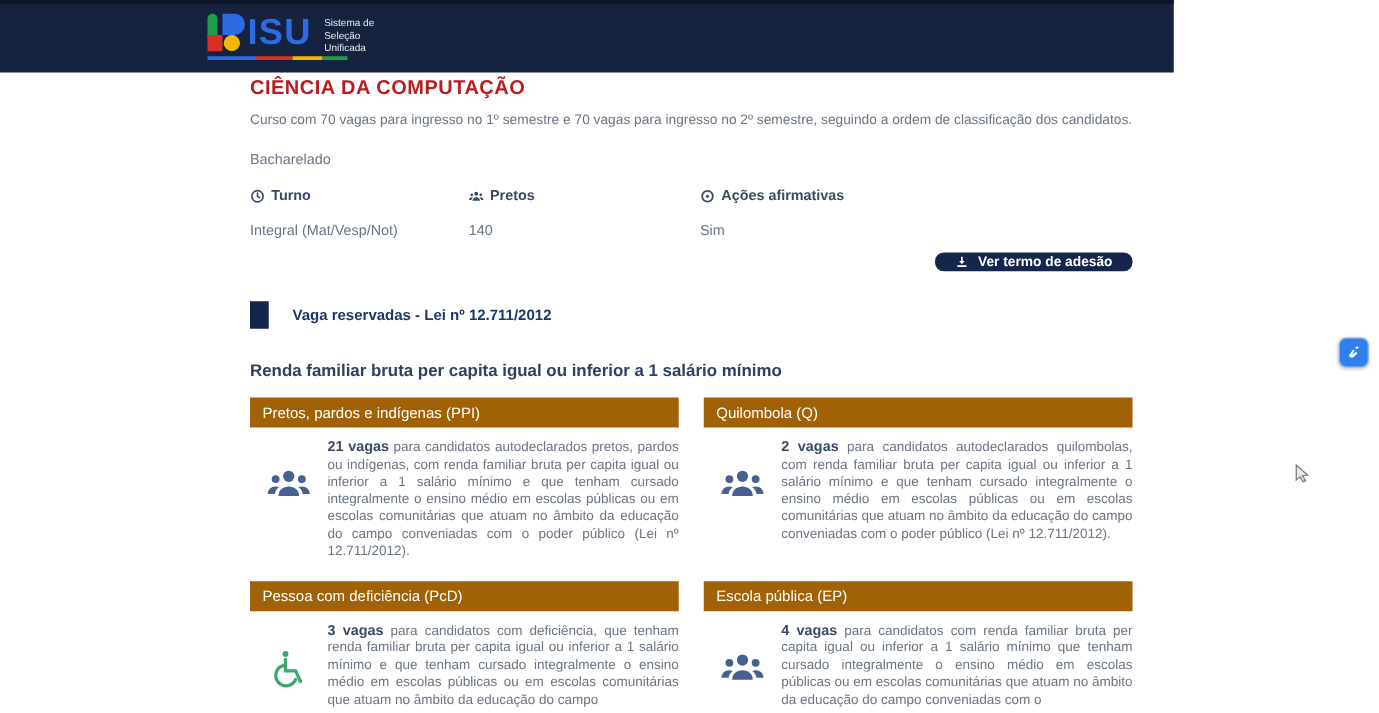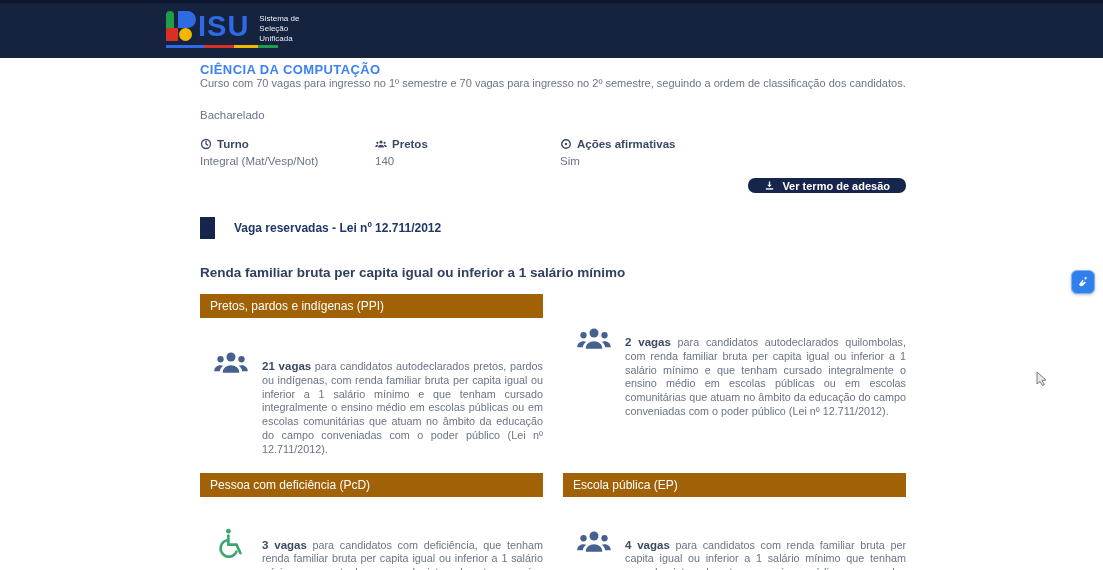--- a/index.html
+++ b/index.html
@@ -1,45 +1,45 @@
 <!DOCTYPE html>
 <html lang="pt-br"><head>
 <meta charset="utf-8">
 <style>
   * { margin:0; padding:0; box-sizing:border-box; }
   html,body { width:1103px; height:570px; }
   body { font-family:"Liberation Sans", sans-serif; background:#ffffff; overflow:hidden; position:relative; }
 
   
-  .topbar { position:absolute; top:0; left:0; width:1103px; height:58px;
+  .topbar { position:absolute; top:0; left:0; width:939px; height:58px;
             background:#16233F; border-top:3px solid #0C1529; }
   .logo { position:absolute; left:166px; top:8px; display:flex; align-items:flex-start; cursor:pointer; }
   .logo-mark { position:relative; width:30px; height:32px; margin-right:2px; }
   .lm-green  { position:absolute; left:0; top:0; width:8px; height:19px; background:#1E9E4A; border-radius:4px 4px 0 0; }
   .lm-blue   { position:absolute; right:0; top:0; width:18px; height:17px; background:#2D6AE3; border-radius:0 10px 10px 0; }
   .lm-red    { position:absolute; left:0; bottom:2px; width:12px; height:13px; background:#D93025; }
   .lm-yellow { position:absolute; left:13px; bottom:2px; width:13px; height:13px; background:#F3B700; border-radius:50%; }
   .logo-rest { font-size:29px; font-weight:bold; color:#2D6AE3; letter-spacing:1px; line-height:30px; }
   .logo-underline { position:absolute; left:0; top:34px; width:112px; height:3px; display:flex; }
   .logo-underline span { height:100%; }
   .lu-blue { width:38px; background:#2D6AE3; }
   .lu-red { width:30px; background:#D93025; }
   .lu-yellow { width:24px; background:#F3B700; }
   .lu-green { width:20px; background:#1E9E4A; }
   .logo-tagline { margin-left:10px; margin-top:3px; color:#E8ECF5; font-size:8px; line-height:10px; }
 
   
   .content { position:absolute; left:200px; top:62px; width:706px; }
 
-  .course-title { font-size:13px; font-weight:bold; color:#3b82f6; letter-spacing:.4px; }
+  .course-title { font-size:16px; font-weight:bold; color:#b91c1c; letter-spacing:.4px; margin-bottom:10px; }
   .course-desc  { font-size:11px; color:#6B7485; margin-bottom:20px; }
 
   .attr-label { display:flex; align-items:center; gap:5px; font-size:11.5px; font-weight:bold; color:#3B4A63; }
   .attr-label svg { width:12px; height:12px; color:#3B4A63; flex:0 0 auto; }
-  .attr-value { font-size:11.5px; color:#6B7485; margin-top:5px; }
+  .attr-value { font-size:11.5px; color:#6B7485; margin-top:16px; }
   .attr-grau { margin-bottom:17px; }
   .attr-row { display:flex; margin-bottom:11px; }
   .attr-col-1 { width:175px; }
   .attr-col-2 { width:185px; }
   .attr-col-3 { width:200px; }
 
   .btn-row { display:flex; justify-content:flex-end; margin-bottom:24px; }
   .btn-term { display:flex; align-items:center; gap:7px; background:#16254C; color:#ffffff;
               font-size:11px; font-weight:bold; border:none; border-radius:7px;
               padding:6px 16px; height:15px; cursor:pointer; font-family:inherit; }
@@ -50,21 +50,21 @@
   .section-title { font-size:12px; font-weight:bold; color:#1F3766; }
 
   .subtitle { font-size:13.5px; font-weight:bold; color:#31405F; margin-bottom:14px; }
 
   .cards { display:grid; grid-template-columns:1fr 1fr; column-gap:20px; row-gap:10px; align-items:start; }
   .card-header { background:#a16207; color:#ffffff; font-size:12px; height:24px;
                  line-height:24px; padding-left:10px; }
   .card-body { display:flex; padding:10px 0 6px 0; }
   .card-iconcol { flex:0 0 62px; display:flex; justify-content:center; }
   .card-iconcol svg { margin-top:20px; }
-  .card-text { flex:1; font-size:10.8px; line-height:13.8px; color:#6B7485; text-align:justify;margin-top:32px; }
+  .card-text { flex:1; font-size:10.8px; line-height:13.8px; color:#6B7485; text-align:justify; }
   .card-text b { color:#3B4A63; font-size:11.5px; }
 
   
   .libras-btn { position:absolute; left:1071px; top:270px; width:24px; height:24px;
                 background:#2F80ED; border:1px solid #7FB0F5; border-radius:6px;
                 display:flex; align-items:center; justify-content:center; cursor:pointer;
                 box-shadow:0 1px 3px rgba(0,0,0,.25); }
   .libras-btn svg { width:14px; height:14px; }
 
   
@@ -172,20 +172,21 @@
               <path d="M0.8 15.5c0-2.4 1.8-4 4.1-4 .7 0 1.3.1 1.9.4-1.4 1.1-2.2 2.4-2.2 3.6H0.8z"></path>
               <circle cx="19" cy="7.5" r="2.1"></circle>
               <path d="M23.2 15.5c0-2.4-1.8-4-4.1-4-.7 0-1.3.1-1.9.4 1.4 1.1 2.2 2.4 2.2 3.6h3.8z"></path>
             </svg>
         </div>
         <div class="card-text"><b>21 vagas</b><span> para candidatos autodeclarados pretos, pardos ou indígenas, com renda familiar bruta per capita igual ou inferior a 1 salário mínimo e que tenham cursado integralmente o ensino médio em escolas públicas ou em escolas comunitárias que atuam no âmbito da educação do campo conveniadas com o poder público (Lei nº 12.711/2012).</span></div>
       </div>
     </div>
 
     <div class="card">
+      <div class="card-header">Quilombola (Q)</div>
       <div class="card-body">
         <div class="card-iconcol">
           <svg width="36" height="30" viewBox="0 0 24 20" fill="#46618F">
               <circle cx="12" cy="6" r="3"></circle>
               <path d="M6.5 16.5c0-3.1 2.5-5 5.5-5s5.5 1.9 5.5 5H6.5z"></path>
               <circle cx="5" cy="7.5" r="2.1"></circle>
               <path d="M0.8 15.5c0-2.4 1.8-4 4.1-4 .7 0 1.3.1 1.9.4-1.4 1.1-2.2 2.4-2.2 3.6H0.8z"></path>
               <circle cx="19" cy="7.5" r="2.1"></circle>
               <path d="M23.2 15.5c0-2.4-1.8-4-4.1-4-.7 0-1.3.1-1.9.4 1.4 1.1 2.2 2.4 2.2 3.6h3.8z"></path>
             </svg>

